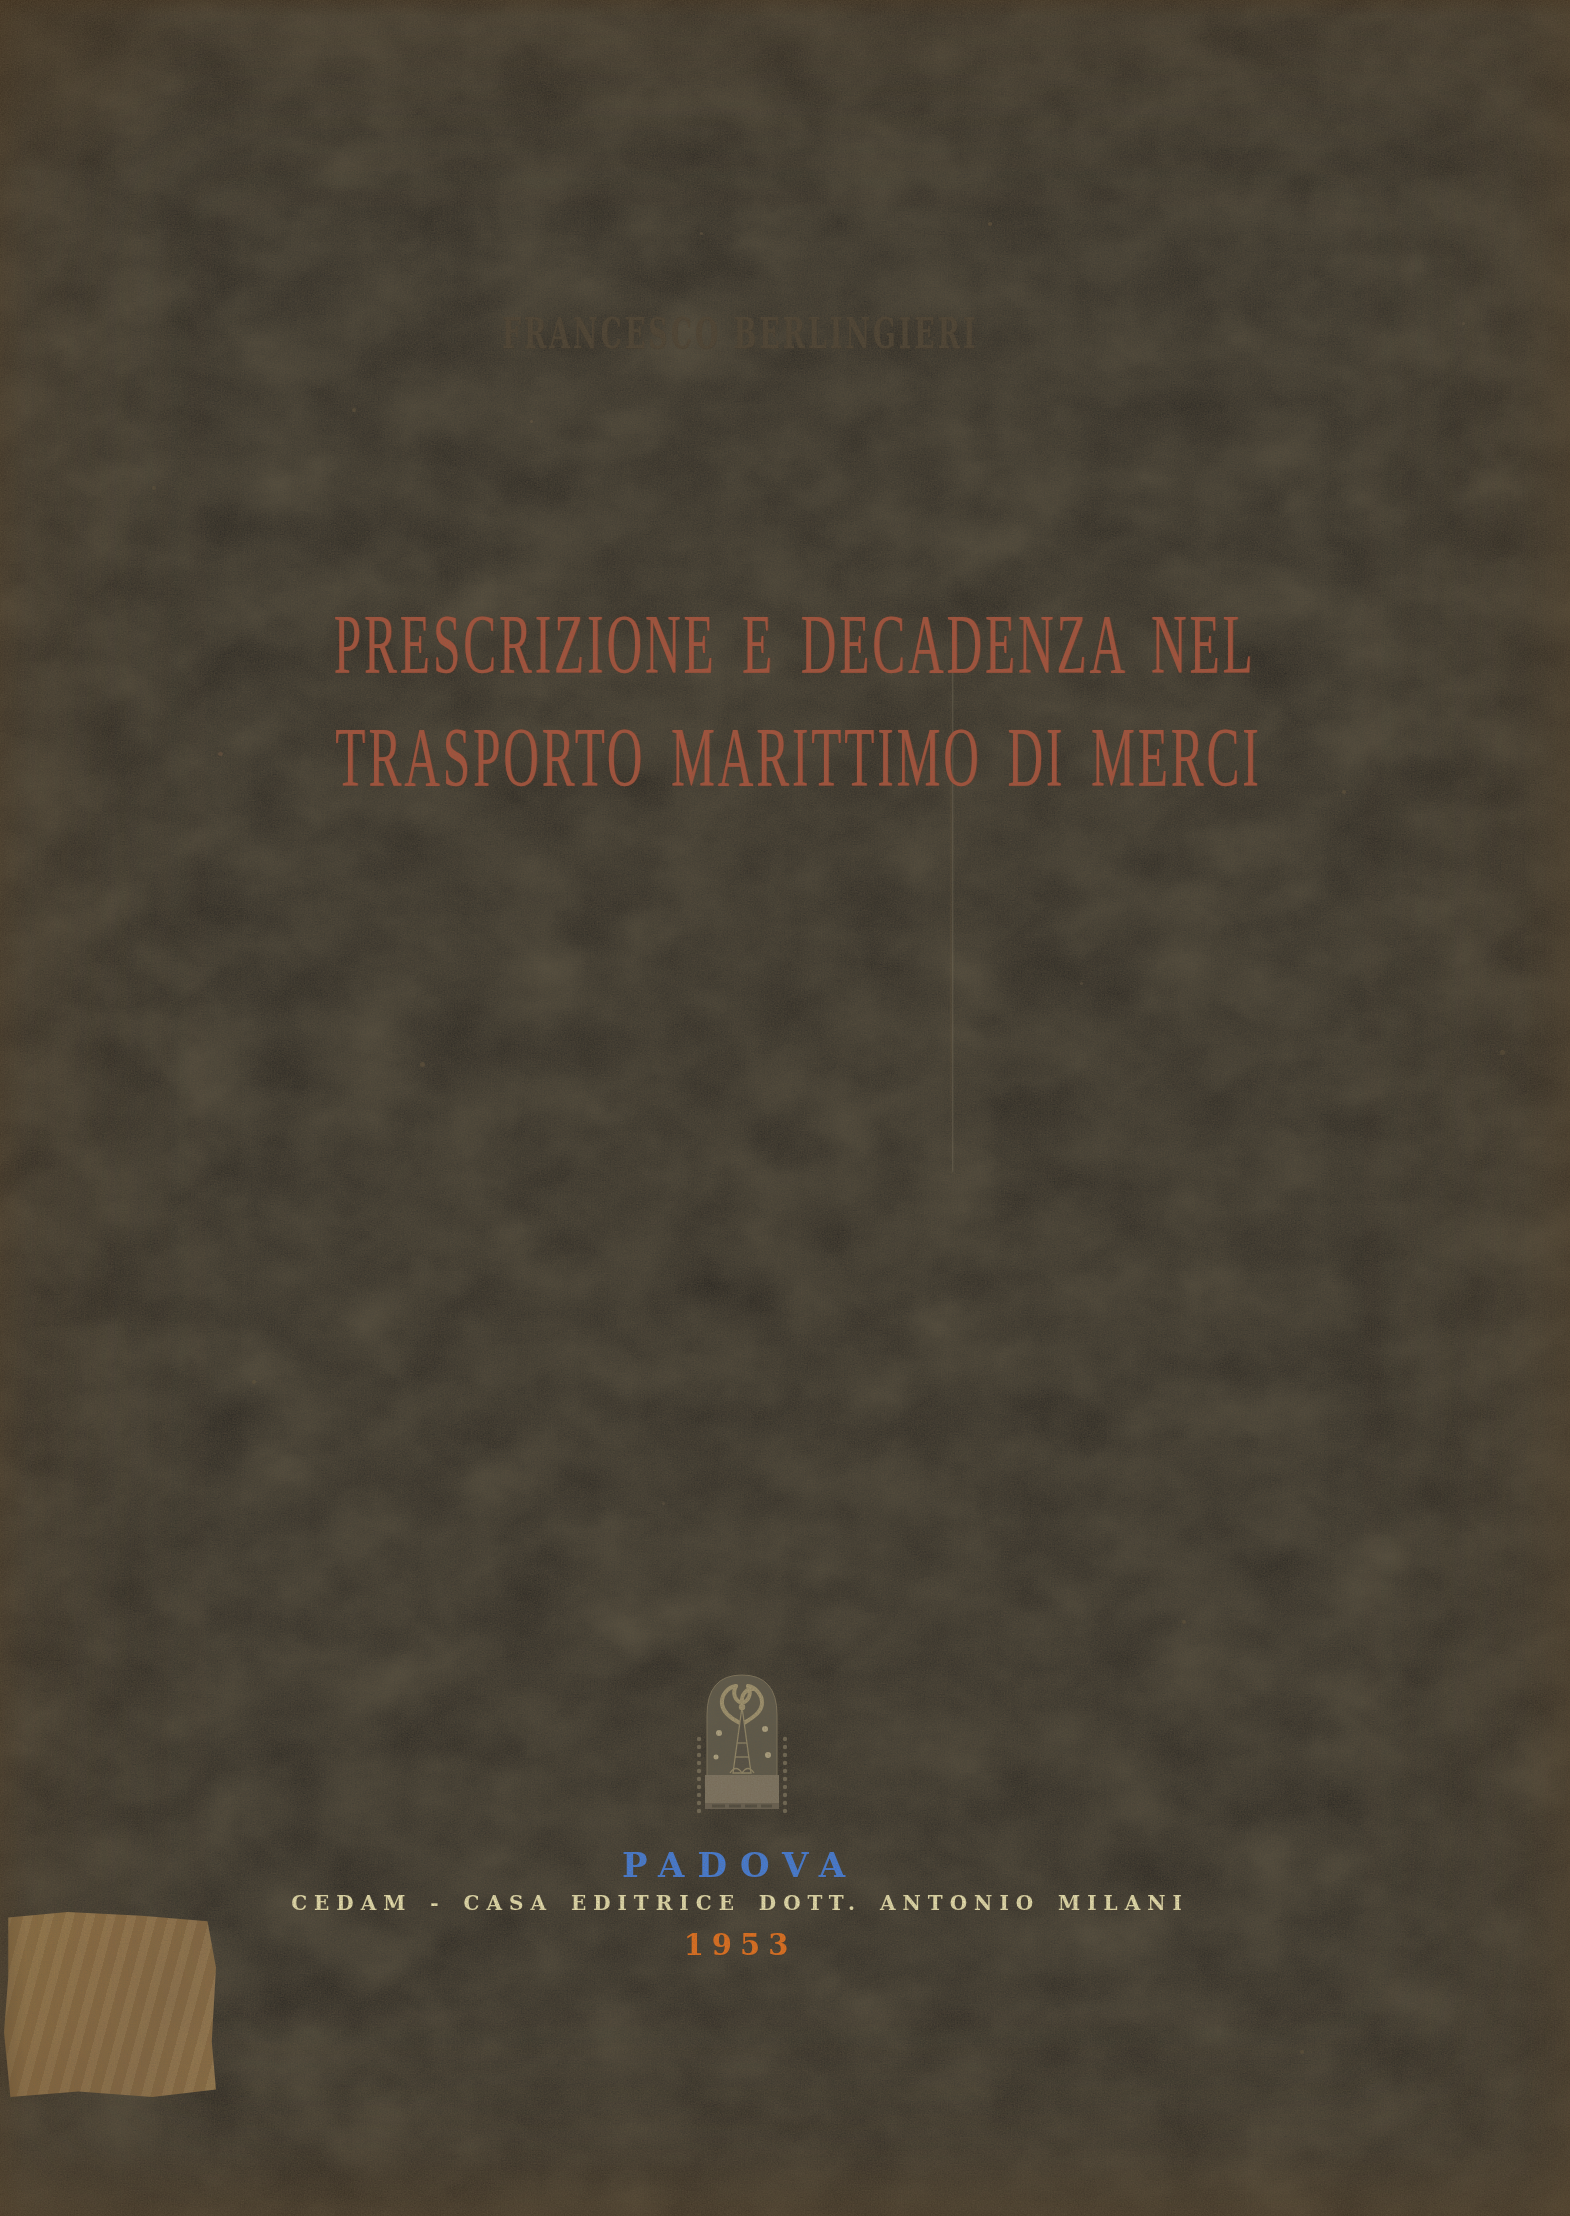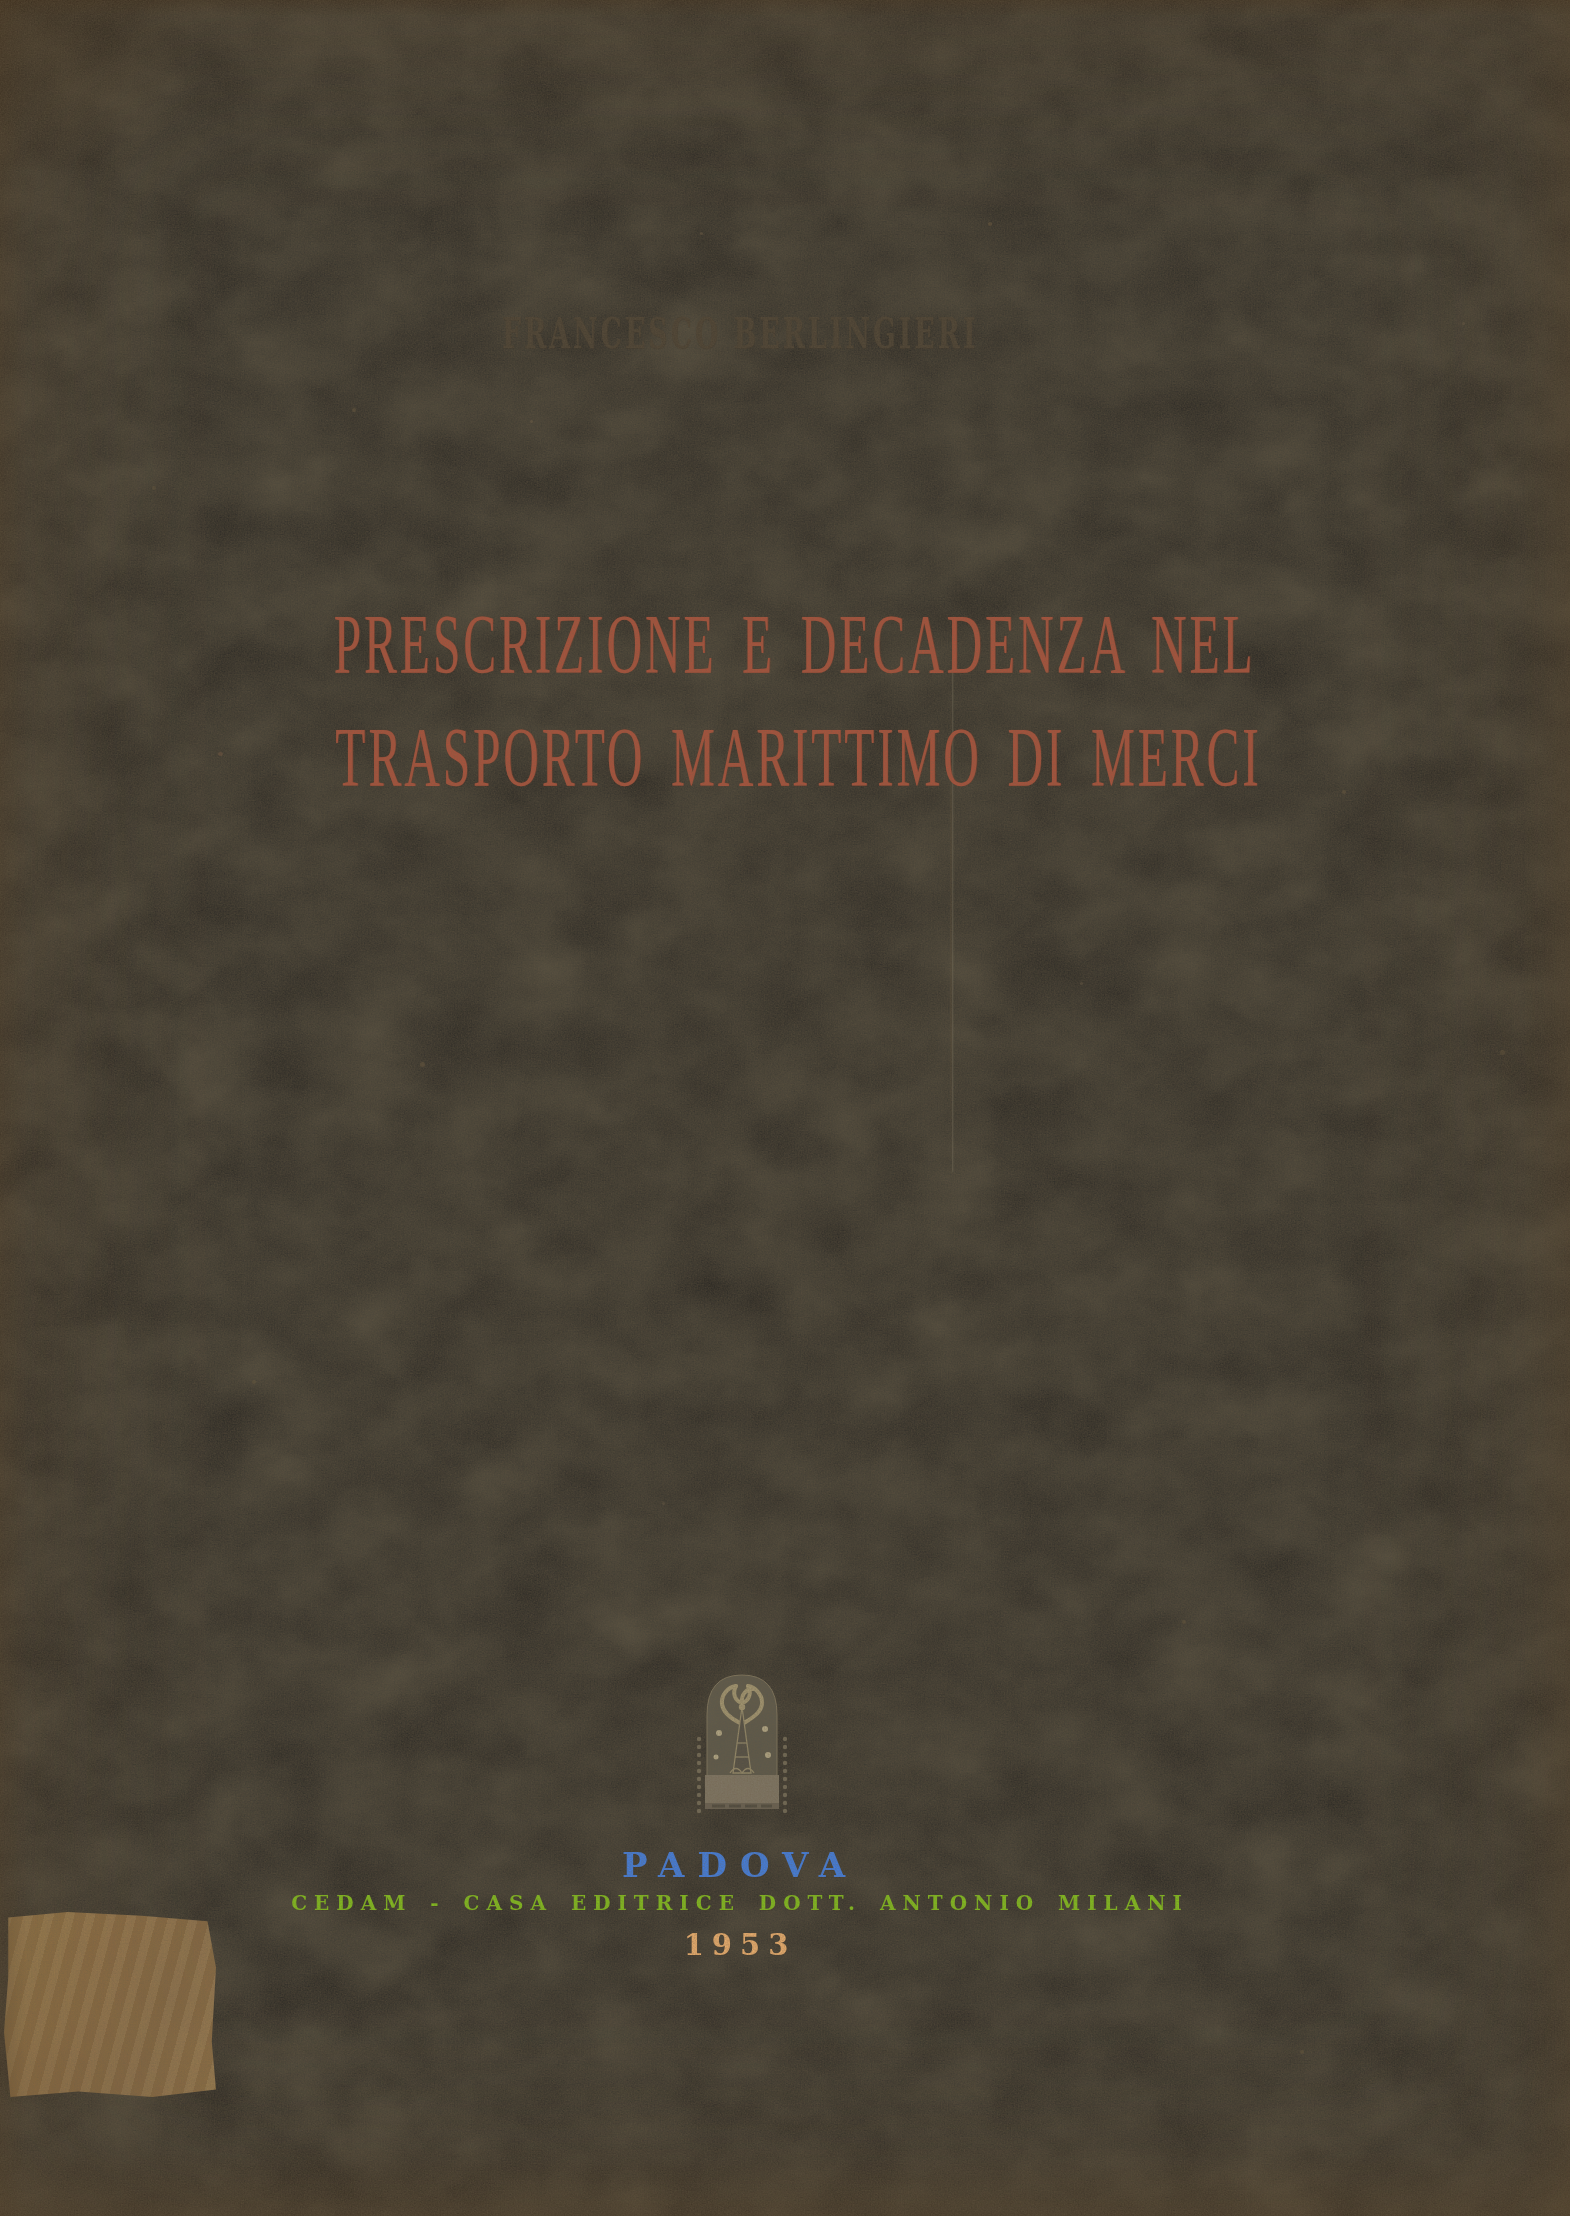--- a/index.html
+++ b/index.html
@@ -54,28 +54,28 @@
   .city {
     display:inline-block; line-height:1;
     font-family:"DejaVu Serif", serif; font-weight:700;
     font-size:34px; letter-spacing:13px; color:#3b82f6;
     text-shadow:0.5px 0.5px 0.6px rgba(58,48,38,.4);
   }
   .publisher-row { top:1876px; }
   .publisher {
     display:inline-block; line-height:1;
     font-family:"DejaVu Serif", serif; font-weight:700;
-    font-size:20px; letter-spacing:7px; word-spacing:4px; color:#84cc16;
+    font-size:20px; letter-spacing:7px; word-spacing:4px; color:#fef9c3;
     text-shadow:0.5px 0.5px 0.6px rgba(58,48,38,.4);
   }
   .year-row { top:1914px; }
   .year {
     display:inline-block; line-height:1;
     font-family:"DejaVu Serif", serif; font-weight:700;
-    font-size:29px; letter-spacing:8px; color:#fdba74;
+    font-size:29px; letter-spacing:8px; color:#f97316;
     text-shadow:0.5px 0.5px 0.6px rgba(58,48,38,.4);
   }
 
   .tape {
     position:absolute; left:4px; top:1912px; width:212px; height:185px; z-index:30;
     background:
       repeating-linear-gradient(105deg, rgba(255,235,190,.08) 0 9px, rgba(90,60,25,.10) 9px 20px),
       linear-gradient(115deg, #ab8752 0%, #a07c4b 35%, #96744a 70%, #a2804f 100%);
     clip-path:polygon(2% 3%, 30% 0%, 65% 2%, 96% 5%, 100% 30%, 98% 70%, 100% 96%, 70% 100%, 35% 97%, 3% 100%, 0% 65%, 2% 35%);
     opacity:.93; filter:blur(0.6px);

